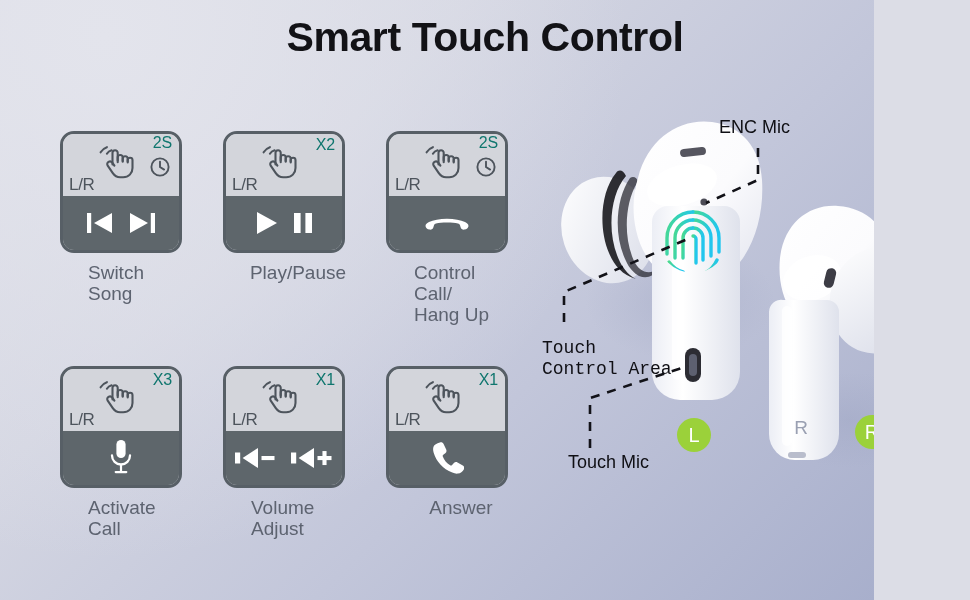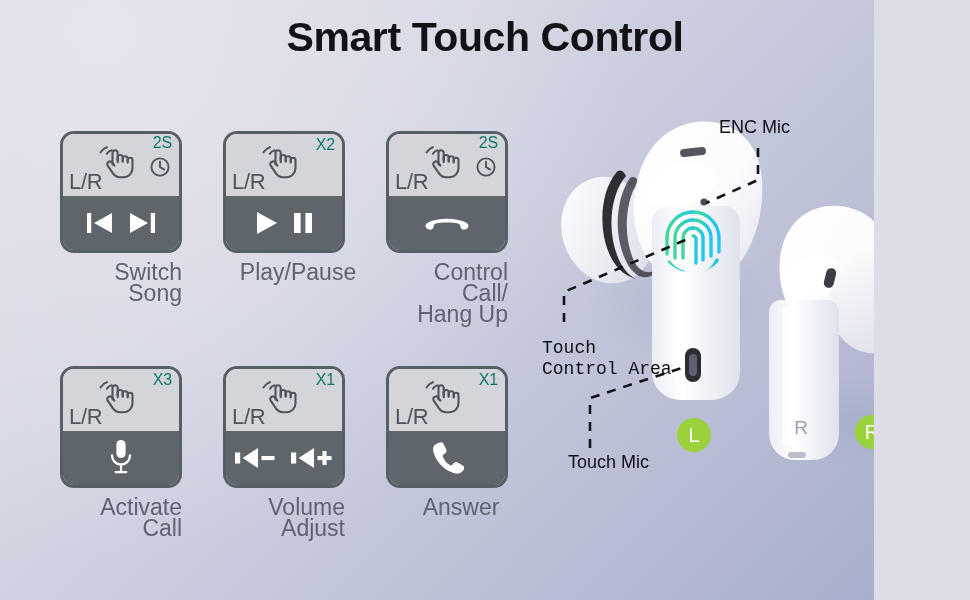--- a/index.html
+++ b/index.html
@@ -75,21 +75,21 @@
     background: #5e666b;
     display: flex;
     align-items: center;
     justify-content: center;
     gap: 12px;
   }
   .lr {
     position: absolute;
     left: 6px;
     bottom: 1px;
-    font-size: 22px;
+    font-size: 17px;
     color: #4d545c;
     letter-spacing: -0.3px;
   }
   .count {
     position: absolute;
     right: 7px;
     top: 2px;
     font-size: 16px;
     color: #0f766e;
     letter-spacing: -0.2px;
@@ -100,22 +100,22 @@
     left: 31px;
     top: 4px;
   }
   .clock-ico {
     position: absolute;
     right: 8px;
     top: 22px;
   }
   .card-label {
     margin-top: 9px;
-    text-align: right;
-    font-size: 23px;
+    text-align: left;
+    font-size: 19px;
     line-height: 21px;
     color: #5d6370;
     white-space: pre-line;
     margin-left: 28px;
   }
 
   
   .product {
     position: absolute;
     left: 530px;

